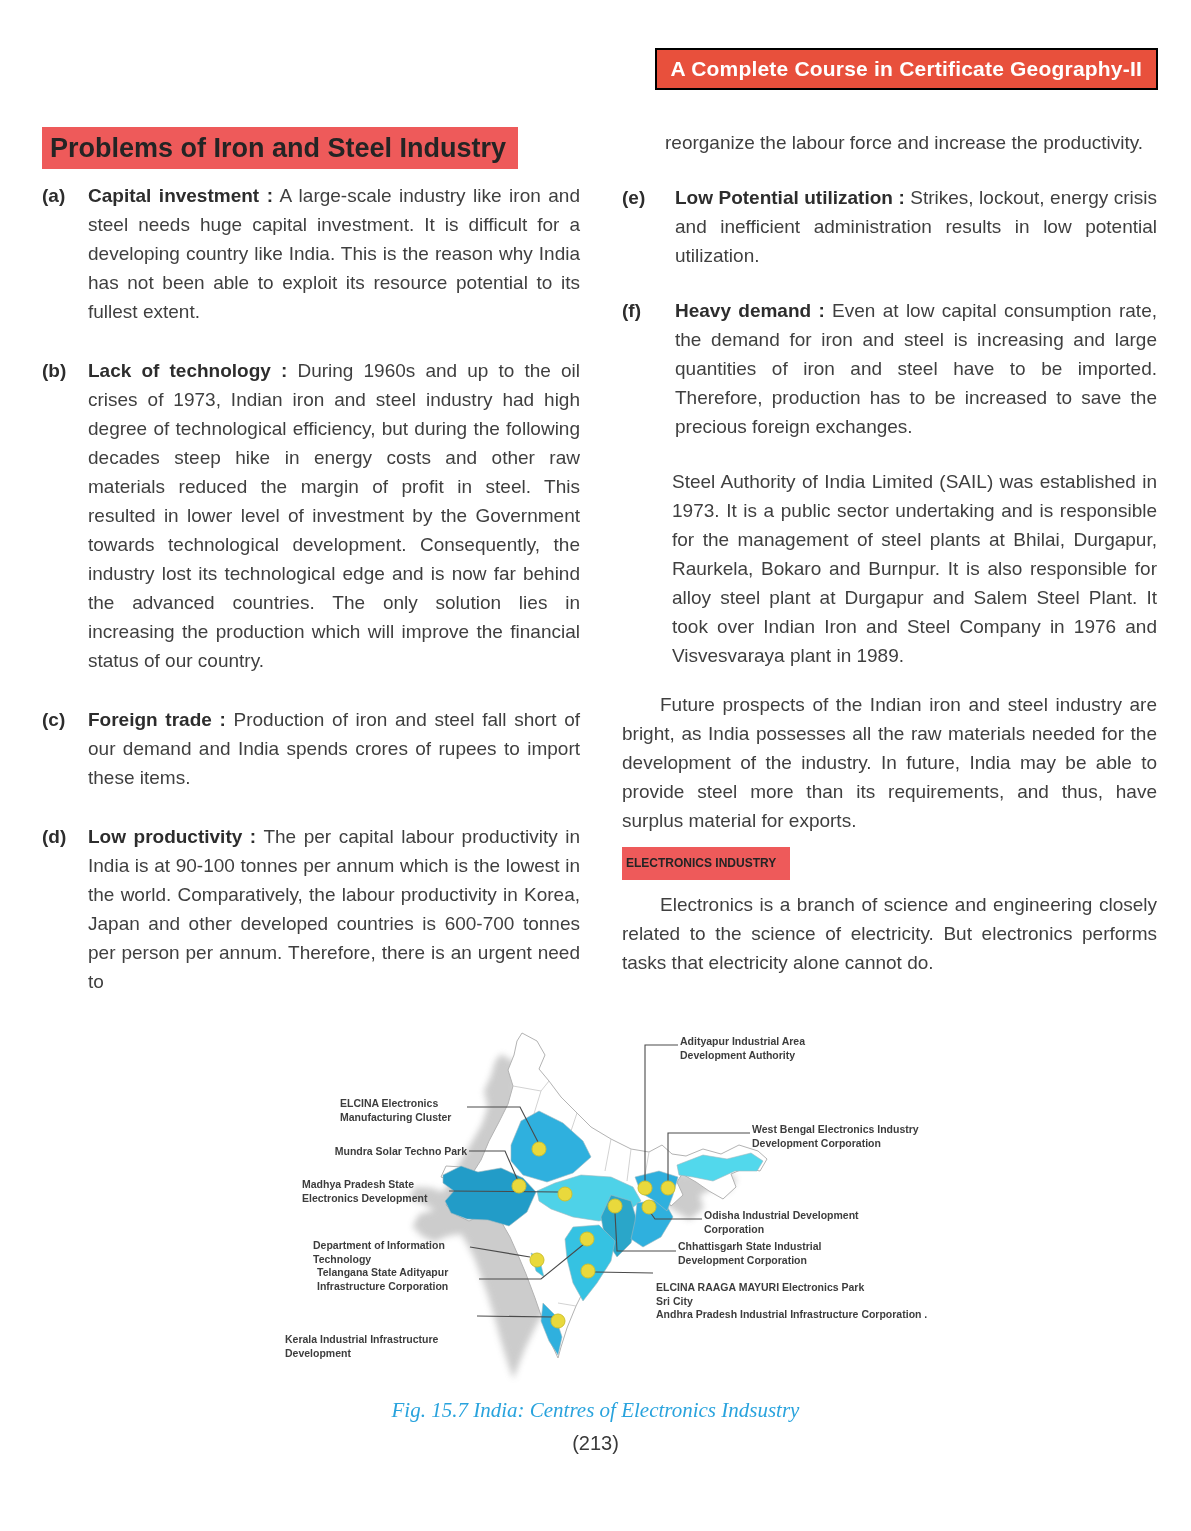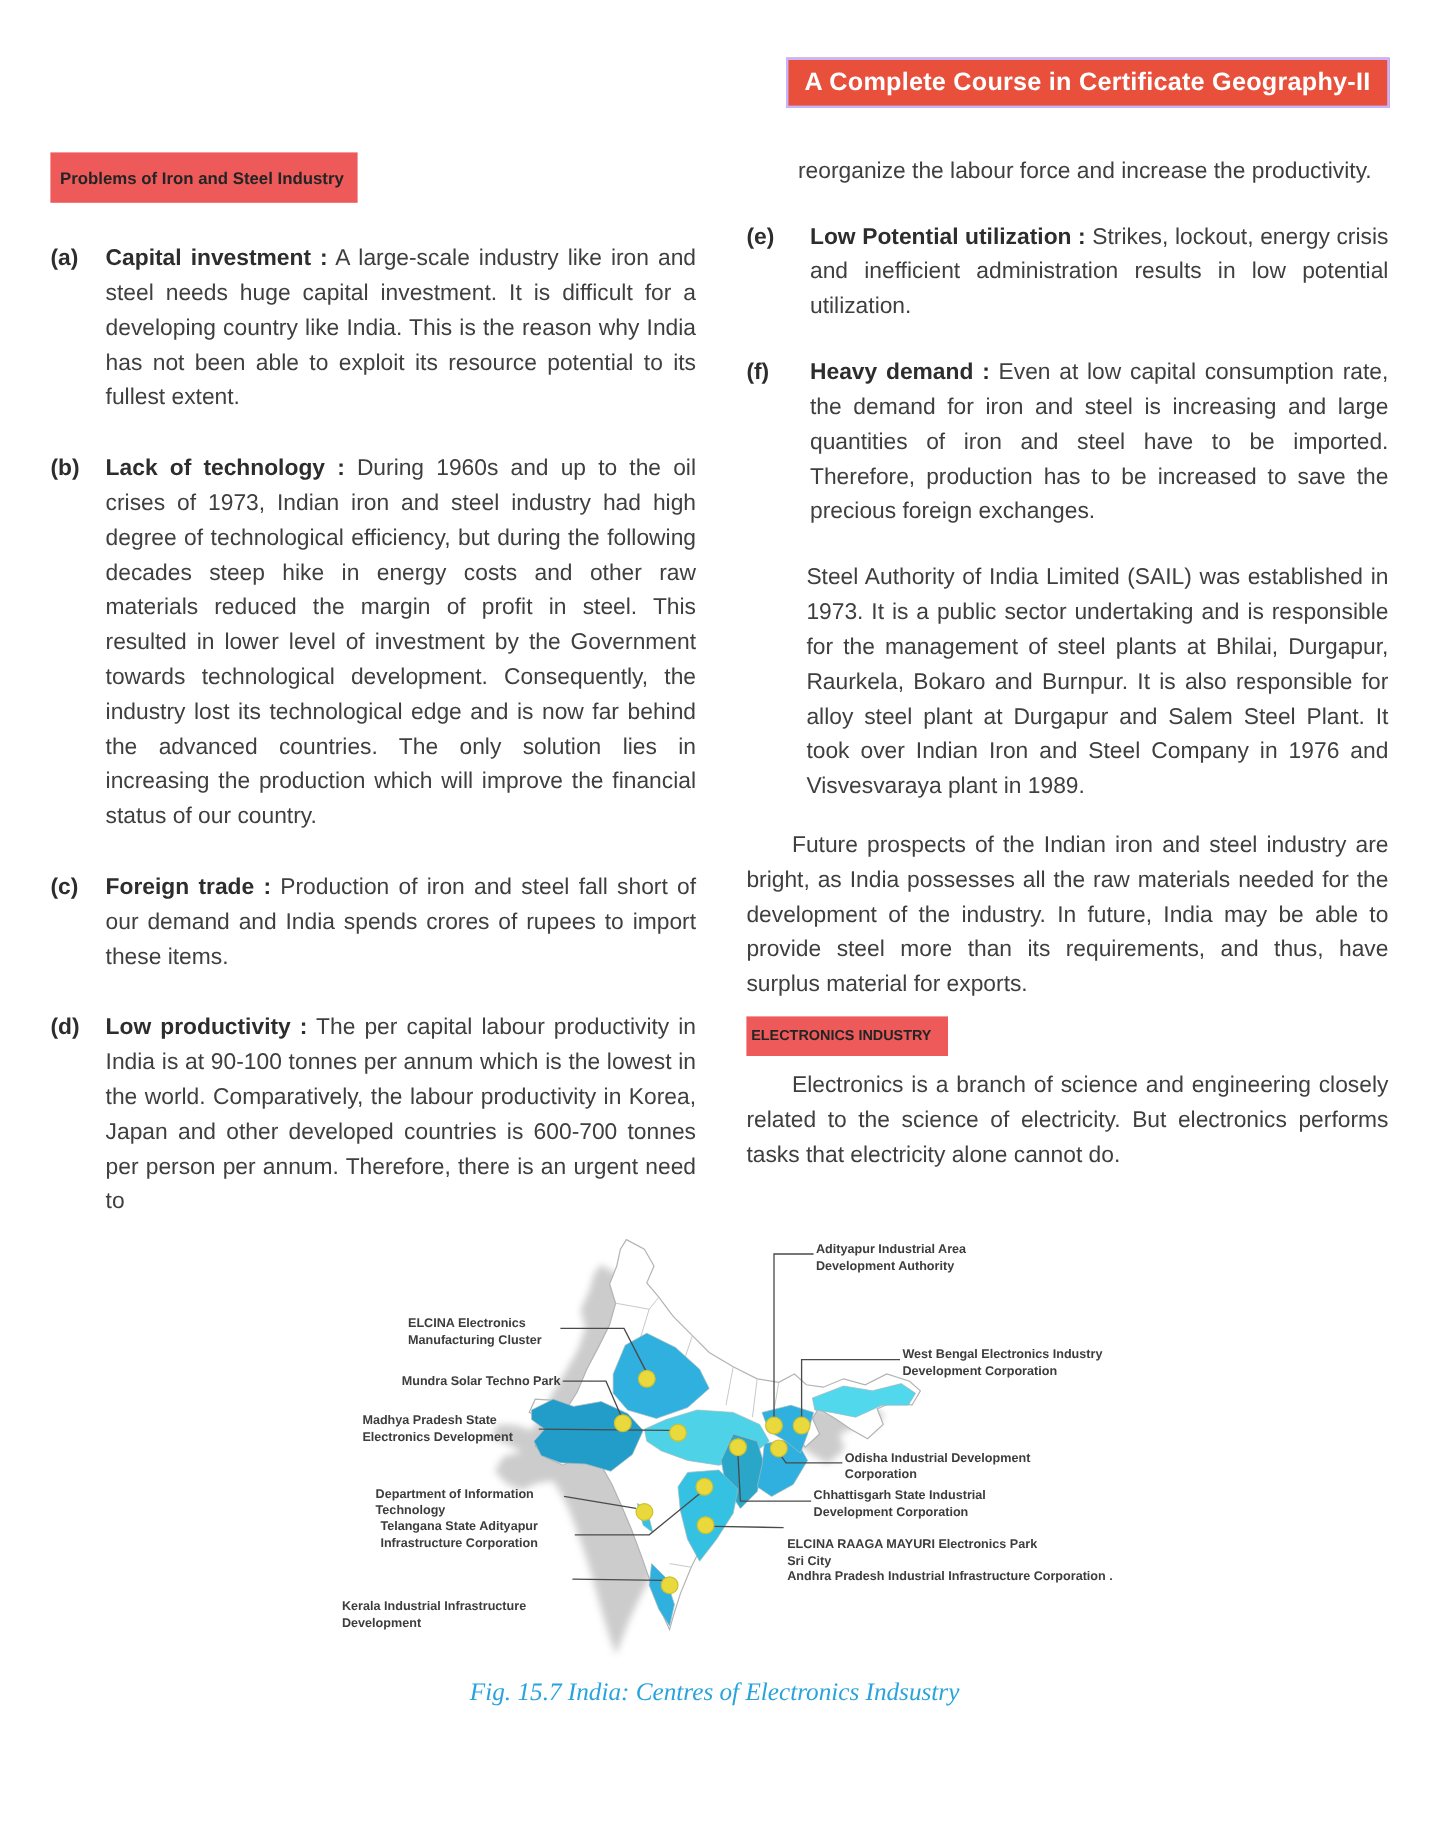--- a/index.html
+++ b/index.html
@@ -1,29 +1,29 @@
 <!DOCTYPE html>
 <html><head>
 <meta charset="utf-8">
 <style>
   html,body{margin:0;padding:0;background:#fff;}
   .page{position:relative;width:1191px;height:1531px;background:#ffffff;overflow:hidden;
         font-family:"Liberation Sans",sans-serif;color:#3f3f3f;}
 
   
-  .banner{position:absolute;top:48px;right:33px;background:#e8503c;border:2px solid #c4b5fd;
+  .banner{position:absolute;top:48px;right:33px;background:#e8503c;border:2px solid #000000;
           color:#ffffff;font-weight:bold;font-size:21px;padding:7px 14px;letter-spacing:.2px;}
 
   
   .col{position:absolute;font-size:19px;line-height:29px;text-align:justify;}
   .col-left{left:42px;top:127px;width:538px;}
   .col-right{left:622px;top:128px;width:535px;}
 
   .sec-heading{display:inline-block;background:#ee5a5a;color:#242424;font-weight:bold;
-               font-size:14px;line-height:26px;padding:8px 12px 8px 8px;margin-bottom:32px;text-align:left;}
+               font-size:27px;line-height:26px;padding:8px 12px 8px 8px;margin-bottom:12px;text-align:left;}
   .sec-heading.small{font-size:12px;line-height:21px;padding:6px 14px 6px 4px;margin:8px 0 10px 0;}
 
   .item{position:relative;padding-left:46px;margin-bottom:30px;}
   .item .marker{position:absolute;left:0;top:0;font-weight:bold;color:#2d2d2d;}
   .col-right .item{padding-left:53px;margin-bottom:26px;}
   b.lbl{color:#2d2d2d;}
 
   .cont-para{margin-left:43px;margin-bottom:26px;}
   .sail-para{margin-left:50px;margin-bottom:20px;}
   .indent-para{text-indent:38px;margin-bottom:4px;}
@@ -187,14 +187,15 @@
     <div class="map-label lbl-adityapur">Adityapur Industrial Area Development Authority</div>
     <div class="map-label lbl-wb">West Bengal Electronics Industry Development Corporation</div>
     <div class="map-label lbl-odisha">Odisha Industrial Development Corporation</div>
     <div class="map-label lbl-chhattisgarh">Chhattisgarh State Industrial Development Corporation</div>
     <div class="map-label lbl-sricity pre">ELCINA RAAGA MAYURI Electronics Park
 Sri City
 Andhra Pradesh Industrial Infrastructure Corporation .</div>
   </div>
 
   <div class="fig-caption">Fig. 15.7 India: Centres of Electronics Indsustry</div>
+  <div class="page-number">(213)</div>
 
 </div>
 
 </body></html>

